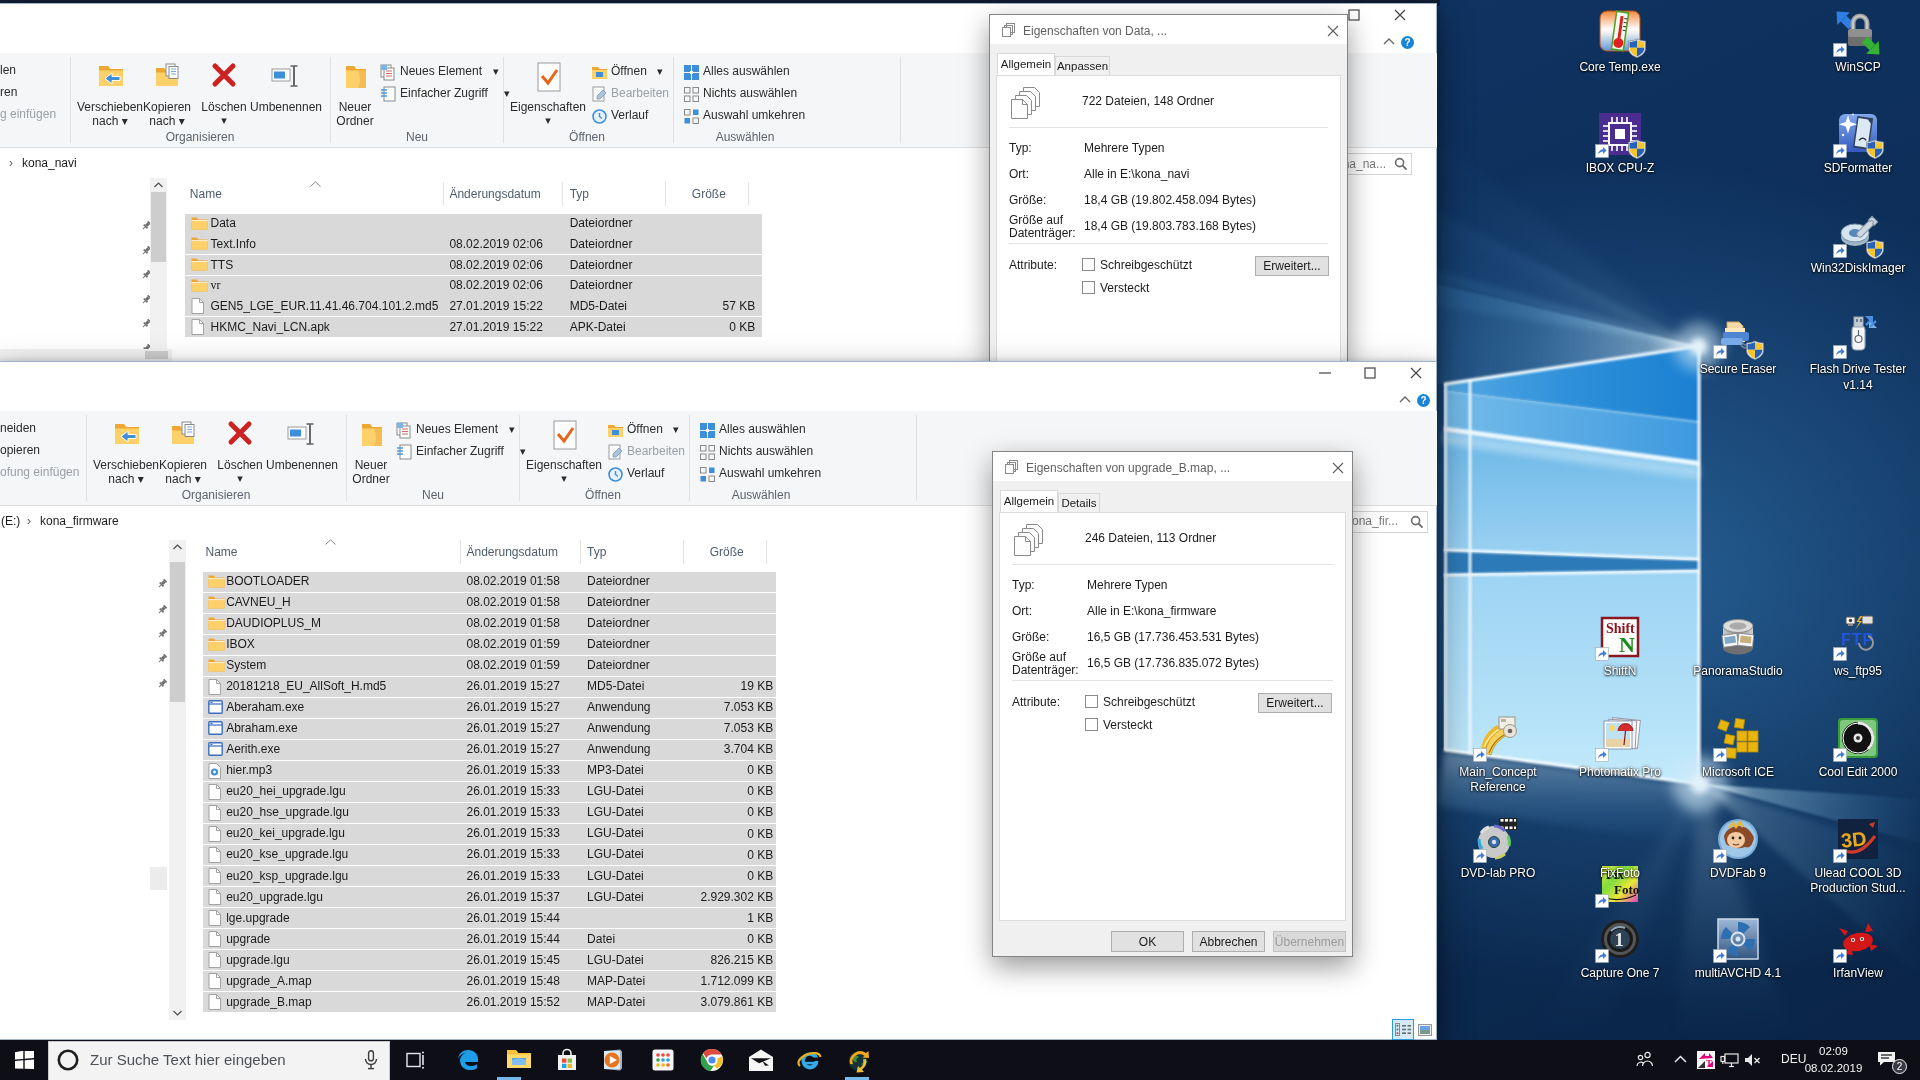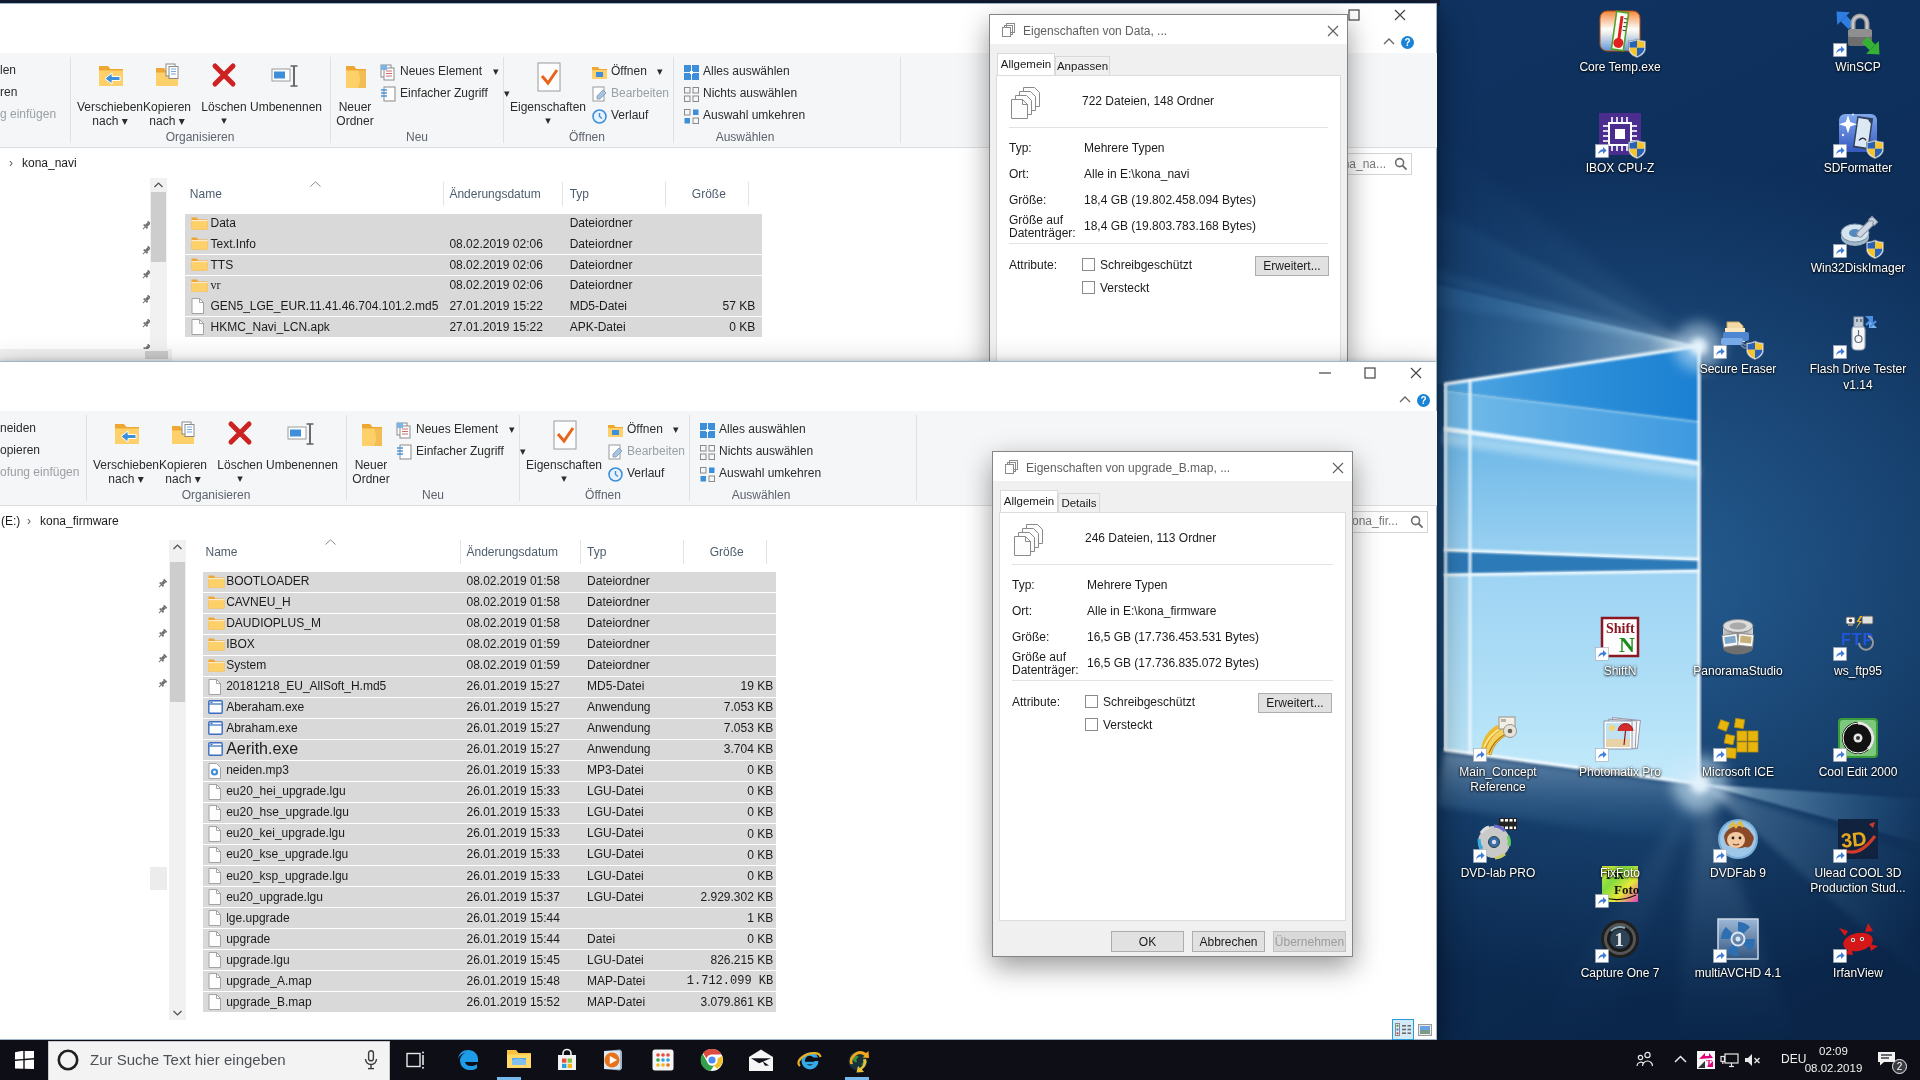--- a/index.html
+++ b/index.html
@@ -1115,31 +1115,31 @@
     <div style="position:absolute;left:226.2px;top:721.3px;font-size:12px;line-height:14.9px;color:#1b1b1b;white-space:nowrap;">Abraham.exe</div>
     <div style="position:absolute;left:466.5px;top:721.3px;font-size:12px;line-height:14.9px;color:#1b1b1b;white-space:nowrap;">26.01.2019 15:27</div>
     <div style="position:absolute;left:587.1px;top:721.3px;font-size:12px;line-height:14.9px;color:#1b1b1b;white-space:nowrap;">Anwendung</div>
     <div style="position:absolute;right:1146.8px;top:721.3px;font-size:12px;line-height:15px;color:#1b1b1b;">7.053 KB</div>
     <div style="position:absolute;left:202.8px;top:739.7px;width:573.5999999999999px;height:20px;background:#d9d9d9;"></div>
     <div style="position:absolute;left:208.4px;top:741.7px;"><svg width="15" height="14" viewBox="0 0 15 14">
         <rect x="0.8" y="0.8" width="13.4" height="12.4" rx="1" fill="#fdfdfd" stroke="#3a6fc0" stroke-width="1.4"></rect>
         <line x1="0.8" y1="4" x2="14.2" y2="4" stroke="#3a6fc0" stroke-width="1.2"></line>
         <rect x="2.5" y="1.8" width="2" height="1.2" fill="#3a6fc0"></rect>
       </svg></div>
-    <div style="position:absolute;left:226.2px;top:742.3px;font-size:16px;line-height:14.9px;color:#1b1b1b;white-space:nowrap;">Aerith.exe</div>
+    <div style="position:absolute;left:226.2px;top:742.3px;font-size:12px;line-height:14.9px;color:#1b1b1b;white-space:nowrap;">Aerith.exe</div>
     <div style="position:absolute;left:466.5px;top:742.3px;font-size:12px;line-height:14.9px;color:#1b1b1b;white-space:nowrap;">26.01.2019 15:27</div>
     <div style="position:absolute;left:587.1px;top:742.3px;font-size:12px;line-height:14.9px;color:#1b1b1b;white-space:nowrap;">Anwendung</div>
     <div style="position:absolute;right:1146.8px;top:742.3px;font-size:12px;line-height:15px;color:#1b1b1b;">3.704 KB</div>
     <div style="position:absolute;left:202.8px;top:760.8px;width:573.5999999999999px;height:20px;background:#d9d9d9;"></div>
     <div style="position:absolute;left:208.4px;top:762.8px;"><svg width="13" height="16" viewBox="0 0 13 16">
         <path d="M1 0.5 h7.5 l4 4 v11 h-11.5 Z" fill="#fdfdfd" stroke="#9b9b9b" stroke-width="0.9"></path>
         <circle cx="6.5" cy="9" r="3.6" fill="#3f8fd6"></circle>
         <circle cx="6.5" cy="9" r="1.4" fill="#fff"></circle>
       </svg></div>
-    <div style="position:absolute;left:226.2px;top:763.3px;font-size:12px;line-height:14.9px;color:#1b1b1b;white-space:nowrap;">neiden.mp3</div>
+    <div style="position:absolute;left:226.2px;top:763.3px;font-size:12px;line-height:14.9px;color:#1b1b1b;white-space:nowrap;">hier.mp3</div>
     <div style="position:absolute;left:466.5px;top:763.3px;font-size:12px;line-height:14.9px;color:#1b1b1b;white-space:nowrap;">26.01.2019 15:33</div>
     <div style="position:absolute;left:587.1px;top:763.3px;font-size:12px;line-height:14.9px;color:#1b1b1b;white-space:nowrap;">MP3-Datei</div>
     <div style="position:absolute;right:1146.8px;top:763.4px;font-size:12px;line-height:15px;color:#1b1b1b;">0 KB</div>
     <div style="position:absolute;left:202.8px;top:781.8px;width:573.5999999999999px;height:20px;background:#d9d9d9;"></div>
     <div style="position:absolute;left:208.4px;top:783.8px;"><svg width="13" height="16" viewBox="0 0 13 16">
         <path d="M1 0.5 h7.5 l4 4 v11 h-11.5 Z" fill="#fdfdfd" stroke="#9b9b9b" stroke-width="0.9"></path>
         <path d="M8.5 0.5 v4 h4" fill="none" stroke="#9b9b9b" stroke-width="0.9"></path>
       </svg></div>
     <div style="position:absolute;left:226.2px;top:784.4px;font-size:12px;line-height:14.9px;color:#1b1b1b;white-space:nowrap;">eu20_hei_upgrade.lgu</div>
     <div style="position:absolute;left:466.5px;top:784.4px;font-size:12px;line-height:14.9px;color:#1b1b1b;white-space:nowrap;">26.01.2019 15:33</div>
@@ -1218,21 +1218,21 @@
     <div style="position:absolute;left:587.1px;top:952.6px;font-size:12px;line-height:14.9px;color:#1b1b1b;white-space:nowrap;">LGU-Datei</div>
     <div style="position:absolute;right:1146.8px;top:952.6px;font-size:12px;line-height:15px;color:#1b1b1b;">826.215 KB</div>
     <div style="position:absolute;left:202.8px;top:971.1px;width:573.5999999999999px;height:20px;background:#d9d9d9;"></div>
     <div style="position:absolute;left:208.4px;top:973.1px;"><svg width="13" height="16" viewBox="0 0 13 16">
         <path d="M1 0.5 h7.5 l4 4 v11 h-11.5 Z" fill="#fdfdfd" stroke="#9b9b9b" stroke-width="0.9"></path>
         <path d="M8.5 0.5 v4 h4" fill="none" stroke="#9b9b9b" stroke-width="0.9"></path>
       </svg></div>
     <div style="position:absolute;left:226.2px;top:973.6px;font-size:12px;line-height:14.9px;color:#1b1b1b;white-space:nowrap;">upgrade_A.map</div>
     <div style="position:absolute;left:466.5px;top:973.6px;font-size:12px;line-height:14.9px;color:#1b1b1b;white-space:nowrap;">26.01.2019 15:48</div>
     <div style="position:absolute;left:587.1px;top:973.6px;font-size:12px;line-height:14.9px;color:#1b1b1b;white-space:nowrap;">MAP-Datei</div>
-    <div style="position:absolute;right:1146.8px;top:973.7px;font-size:12px;line-height:15px;color:#1b1b1b;font-family:Liberation Mono, monospace;">1.712.099 KB</div>
+    <div style="position:absolute;right:1146.8px;top:973.7px;font-size:12px;line-height:15px;color:#1b1b1b;">1.712.099 KB</div>
     <div style="position:absolute;left:202.8px;top:992.1px;width:573.5999999999999px;height:20px;background:#d9d9d9;"></div>
     <div style="position:absolute;left:208.4px;top:994.1px;"><svg width="13" height="16" viewBox="0 0 13 16">
         <path d="M1 0.5 h7.5 l4 4 v11 h-11.5 Z" fill="#fdfdfd" stroke="#9b9b9b" stroke-width="0.9"></path>
         <path d="M8.5 0.5 v4 h4" fill="none" stroke="#9b9b9b" stroke-width="0.9"></path>
       </svg></div>
     <div style="position:absolute;left:226.2px;top:994.7px;font-size:12px;line-height:14.9px;color:#1b1b1b;white-space:nowrap;">upgrade_B.map</div>
     <div style="position:absolute;left:466.5px;top:994.7px;font-size:12px;line-height:14.9px;color:#1b1b1b;white-space:nowrap;">26.01.2019 15:52</div>
     <div style="position:absolute;left:587.1px;top:994.7px;font-size:12px;line-height:14.9px;color:#1b1b1b;white-space:nowrap;">MAP-Datei</div>
     <div style="position:absolute;right:1146.8px;top:994.7px;font-size:12px;line-height:15px;color:#1b1b1b;">3.079.861 KB</div>
     <div style="position:absolute;left:0px;top:419px;width:80px;height:72px;background:#f5f6f7;"></div>

